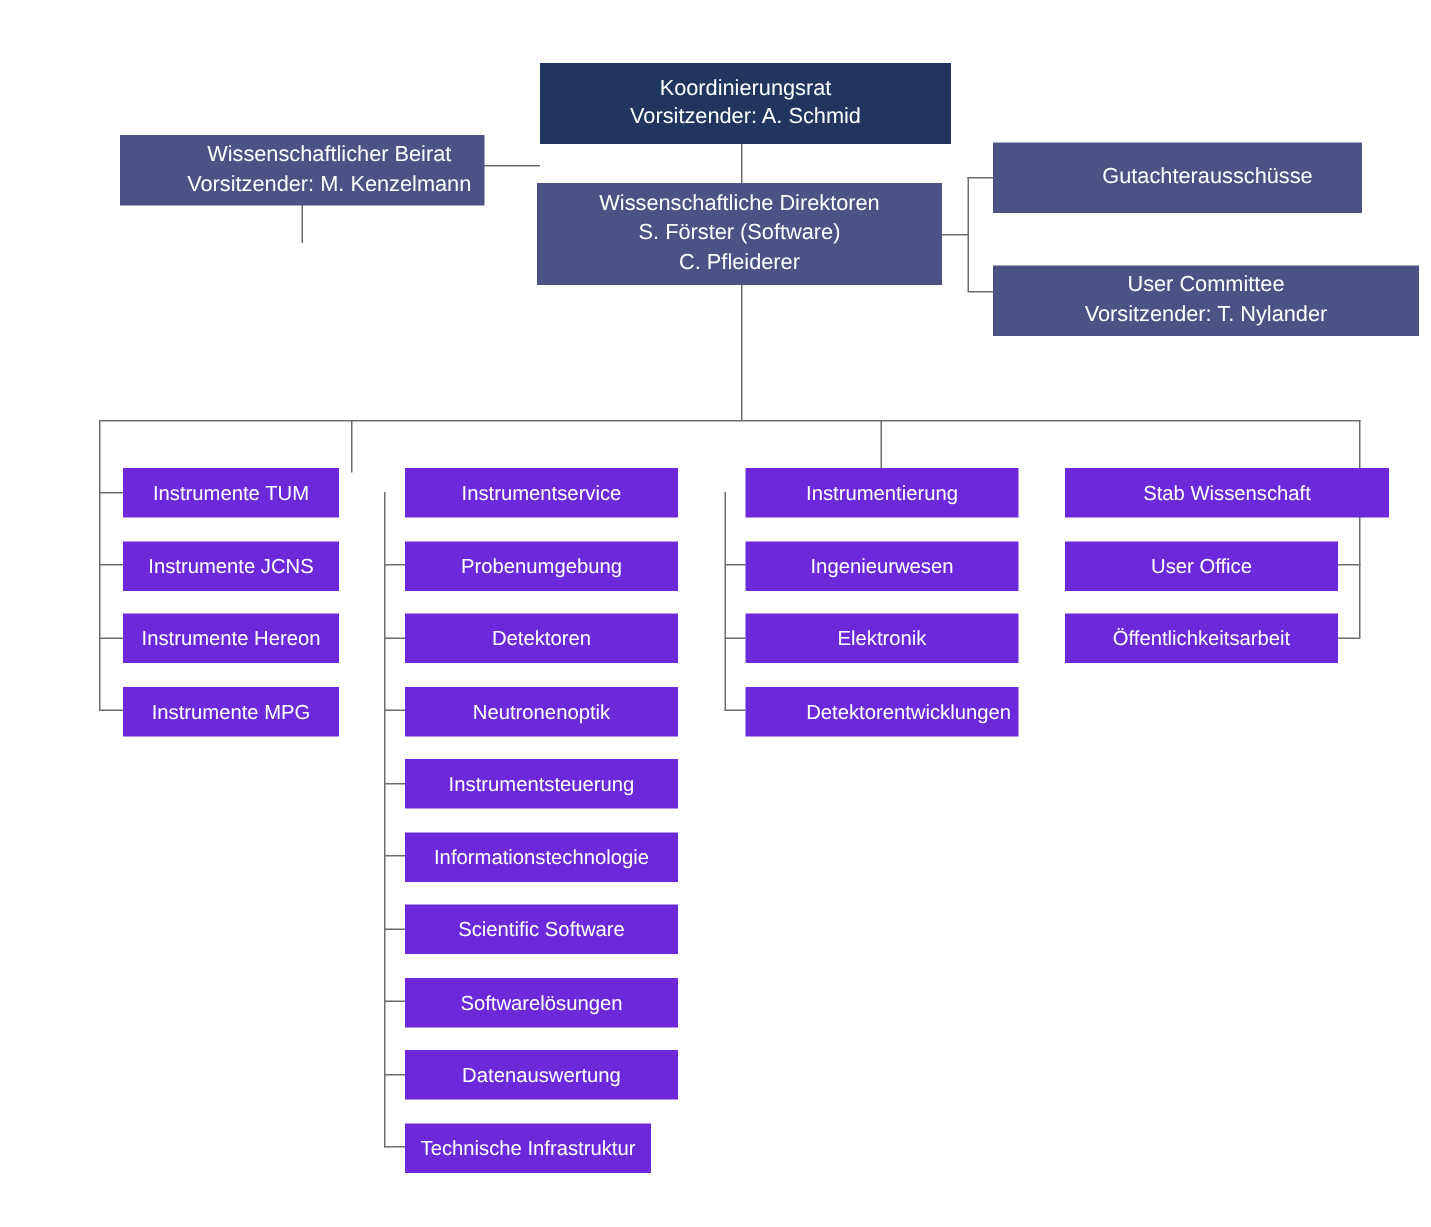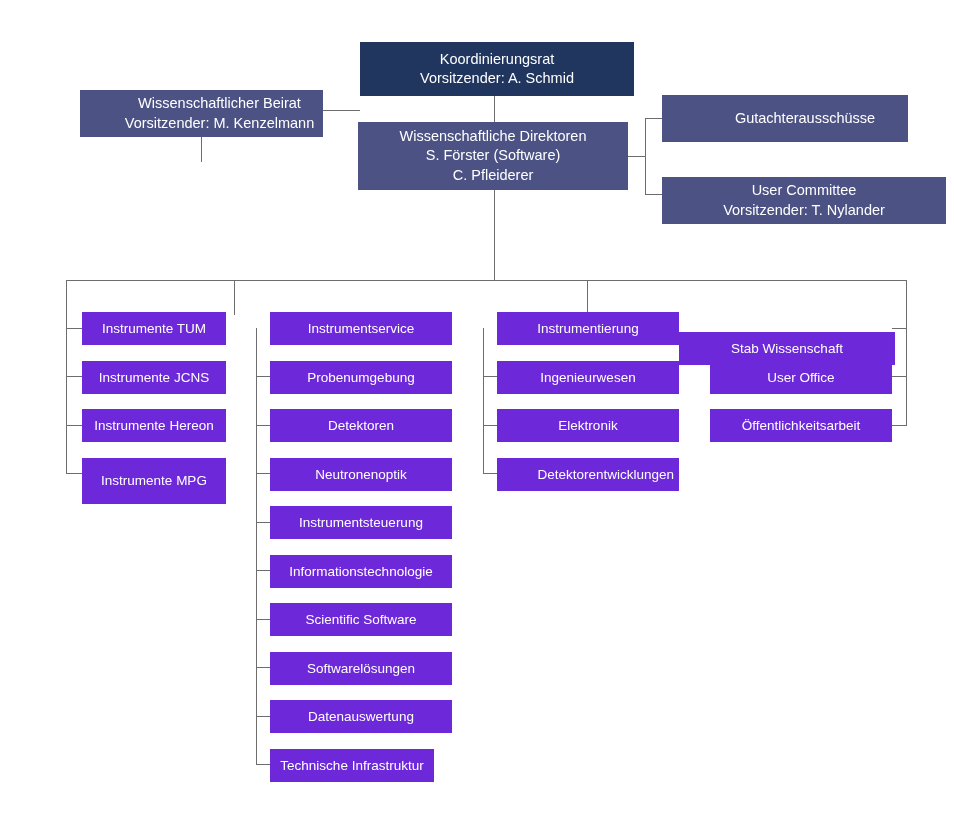--- a/index.html
+++ b/index.html
@@ -131,21 +131,21 @@
   <div id="leaf-layer">
       <div class="box box-leaf" style="left: 82px; width: 144px; top: 312px; height: 33px;">
         <span class="lines">Instrumente TUM</span>
       </div>
       <div class="box box-leaf" style="left: 82px; width: 144px; top: 361px; height: 33px;">
         <span class="lines">Instrumente JCNS</span>
       </div>
       <div class="box box-leaf" style="left: 82px; width: 144px; top: 409px; height: 33px;">
         <span class="lines">Instrumente Hereon</span>
       </div>
-      <div class="box box-leaf" style="left: 82px; width: 144px; top: 458px; height: 46px;">
+      <div class="box box-leaf" style="left: 82px; width: 144px; top: 458px; height: 33px;">
         <span class="lines">Instrumente MPG</span>
       </div>
       <div class="box box-leaf" style="left: 270px; width: 182px; top: 312px; height: 33px;">
         <span class="lines">Instrumentservice</span>
       </div>
       <div class="box box-leaf" style="left: 270px; width: 182px; top: 361px; height: 33px;">
         <span class="lines">Probenumgebung</span>
       </div>
       <div class="box box-leaf" style="left: 270px; width: 182px; top: 409px; height: 33px;">
         <span class="lines">Detektoren</span>
@@ -176,21 +176,21 @@
       </div>
       <div class="box box-leaf" style="left: 497px; width: 182px; top: 361px; height: 33px;">
         <span class="lines">Ingenieurwesen</span>
       </div>
       <div class="box box-leaf" style="left: 497px; width: 182px; top: 409px; height: 33px;">
         <span class="lines">Elektronik</span>
       </div>
       <div class="box box-leaf" style="left: 497px; width: 182px; top: 458px; height: 33px; text-align: right;">
         <span class="lines">Detektorentwicklungen</span>
       </div>
-      <div class="box box-leaf" style="left: 679px; width: 216px; top: 312px; height: 33px; margin-top: 20px;">
+      <div class="box box-leaf" style="left: 710px; width: 216px; top: 312px; height: 33px;">
         <span class="lines">Stab Wissenschaft</span>
       </div>
       <div class="box box-leaf" style="left: 710px; width: 182px; top: 361px; height: 33px;">
         <span class="lines">User Office</span>
       </div>
       <div class="box box-leaf" style="left: 710px; width: 182px; top: 409px; height: 33px;">
         <span class="lines">Öffentlichkeitsarbeit</span>
       </div>
     </div>
 

